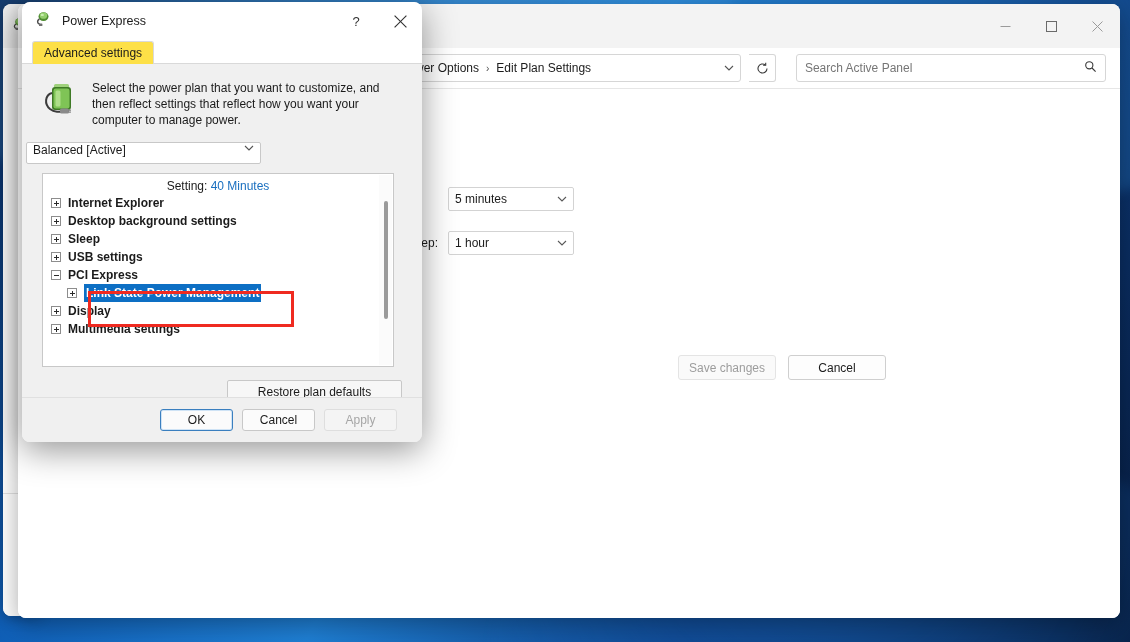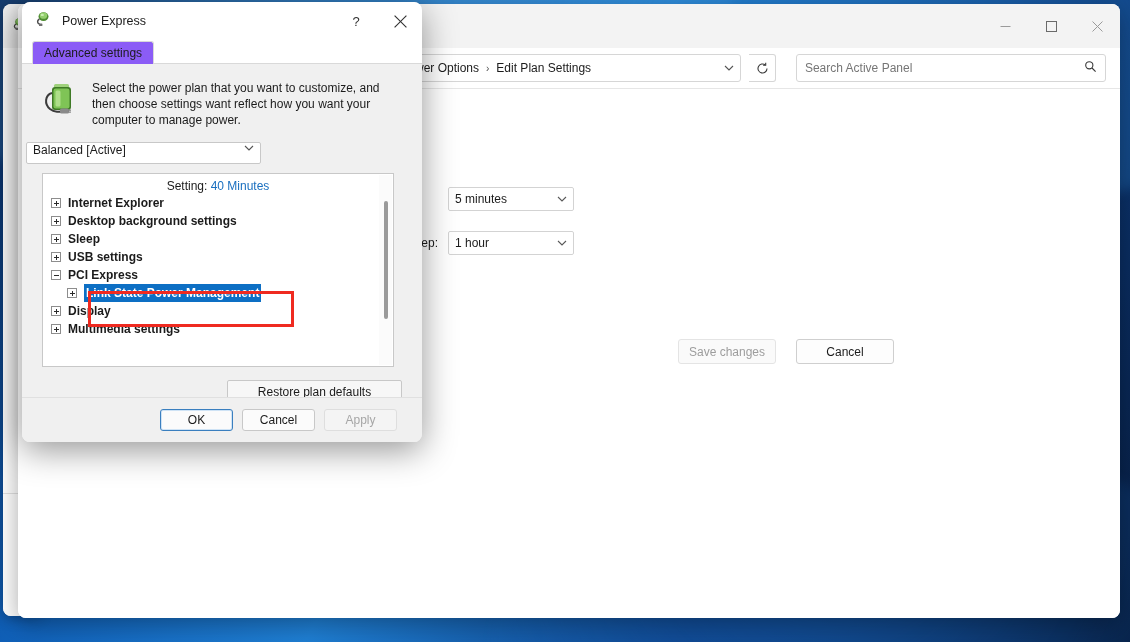--- a/index.html
+++ b/index.html
@@ -140,22 +140,22 @@
     display: flex; align-items: center; padding: 0 6px;
     font-size: 12px; color: #1b1b1b;
   }
   .combo .cchev { margin-left: auto; color: #5a5a5a; font-size: 10px; }
   .cp-link {
     font-size: 12px; color: #0a5aa8; margin-left: 300px; margin-top: 18px;
     white-space: nowrap; cursor: pointer;
   }
   .cp-link.l2 { margin-top: 14px; }
   .cp-actions {
-    display: flex; gap: 20px;
-    margin-top: 24px; margin-left: 660px;
+    display: flex; gap: 12px;
+    margin-top: 40px; margin-left: 660px;
   }
   .cp-btn {
     min-width: 98px; height: 25px;
     border: 1px solid #cfcfcf; background: #fdfdfd;
     border-radius: 3px;
     font-size: 12px; color: #1b1b1b;
     display: flex; align-items: center; justify-content: center;
   }
   .cp-btn.disabled { color: #9d9d9d; border-color: #e4e4e4; background:#fafafa; }
 
@@ -191,21 +191,21 @@
     position: relative;
     background: #ffffff;
   }
   .tabstrip::after {
     content: ""; position: absolute; left: 0; right: 0; bottom: 0;
     height: 1px; background: #d9d9d9;
   }
   .tab {
     position: absolute; left: 10px; bottom: 0;
     height: 23px; padding: 0 11px;
-    background: #8b5cf6;
+    background: #fde047;
     border: 1px solid #d9d9d9; border-bottom: none;
     border-top-left-radius: 3px; border-top-right-radius: 3px;
     font-size: 12px; color: #1b1b1b;
     display: flex; align-items: center;
     z-index: 2;
   }
   .dlg-body {
     background: #f0f0f0;
     height: 378px;
     padding: 0;
@@ -487,21 +487,21 @@
           <rect x="14" y="6" width="15" height="4" rx="1.5" fill="#9fd17c"></rect>
           <rect x="12" y="9" width="19" height="23" rx="3" fill="#3f7a26"></rect>
           <rect x="13.5" y="10.5" width="16" height="20" rx="2.3" fill="#7fc456"></rect>
           <rect x="15.5" y="12.5" width="5" height="16" rx="1.5" fill="#b6e392" opacity=".85"></rect>
           <path d="M12 15 C5 17 4 26 10 31 C14 34 20 34.5 24 33" stroke="#3b3b3b" stroke-width="2" fill="none"></path>
           <rect x="20" y="30.5" width="9" height="5" rx="1.5" fill="#8a8a8a"></rect>
           <rect x="28.5" y="31.6" width="2.4" height="1.2" fill="#7a7a7a"></rect>
           <rect x="28.5" y="33.5" width="2.4" height="1.2" fill="#7a7a7a"></rect>
         </svg>
       </span>
-      <div class="itext">Select the power plan that you want to customize, and then choose settings want reflect how you want your computer to manage power.</div>
+      <div class="itext">Select the power plan that you want to customize, and then reflect settings that reflect how you want your computer to manage power.</div>
     </div>
 
     <div class="plan-combo">
       <span>Balanced [Active]</span>
       <span class="pchev">
         <svg width="10" height="7" viewBox="0 0 10 7">
             <polyline points="1,1 5,5 9,1" fill="none" stroke="#555" stroke-width="1.1"></polyline>
           </svg>
       </span>
     </div>

